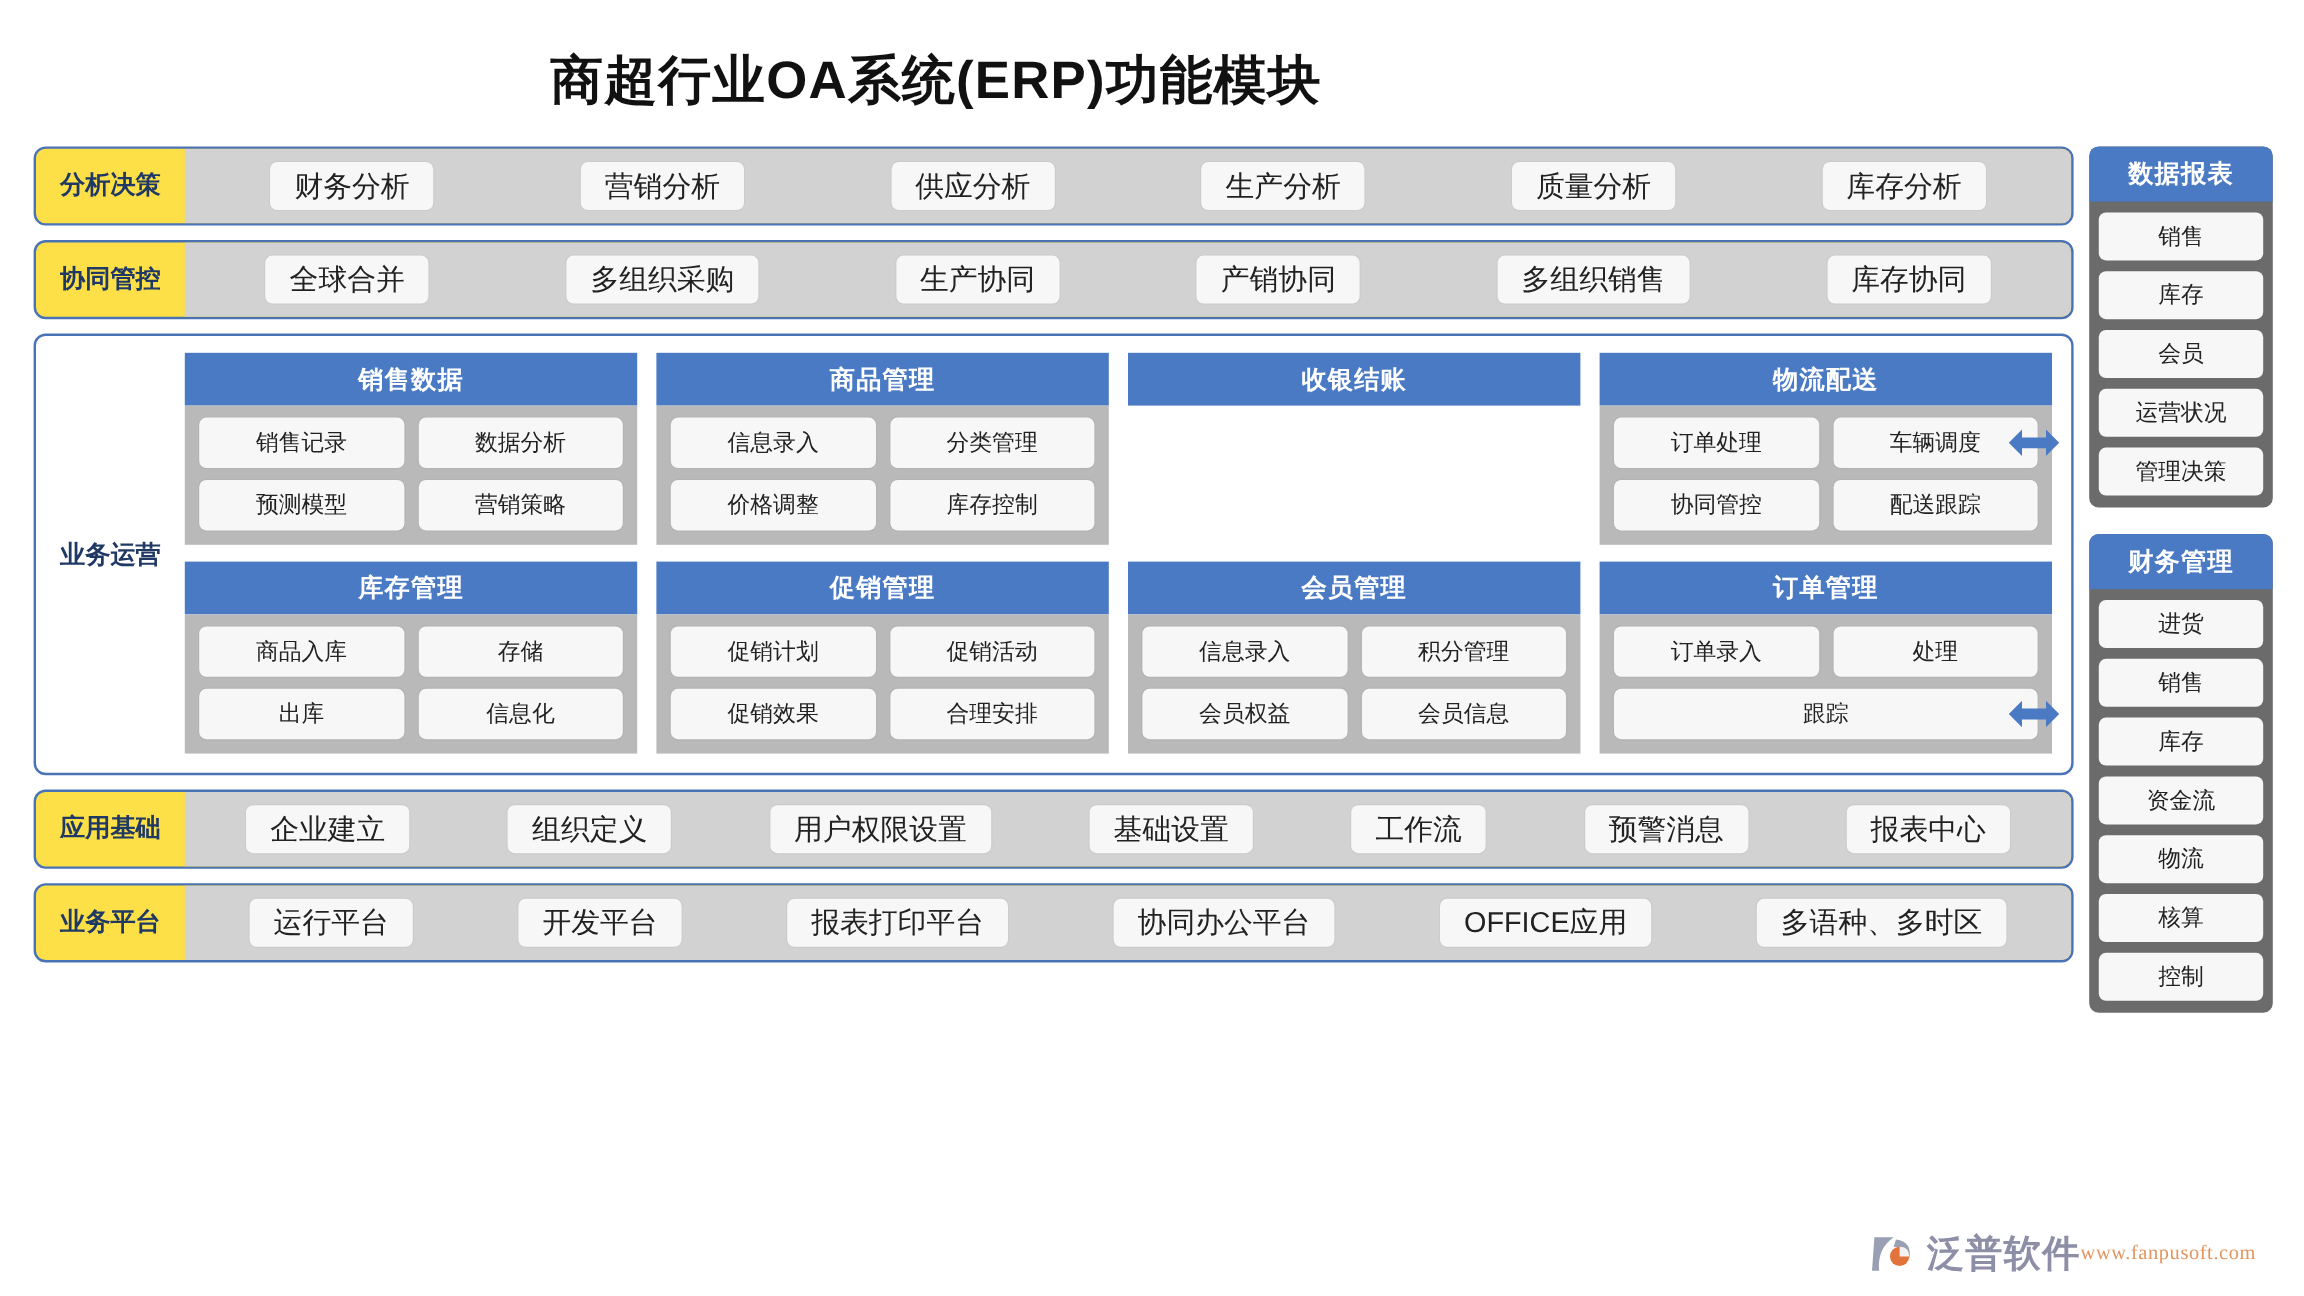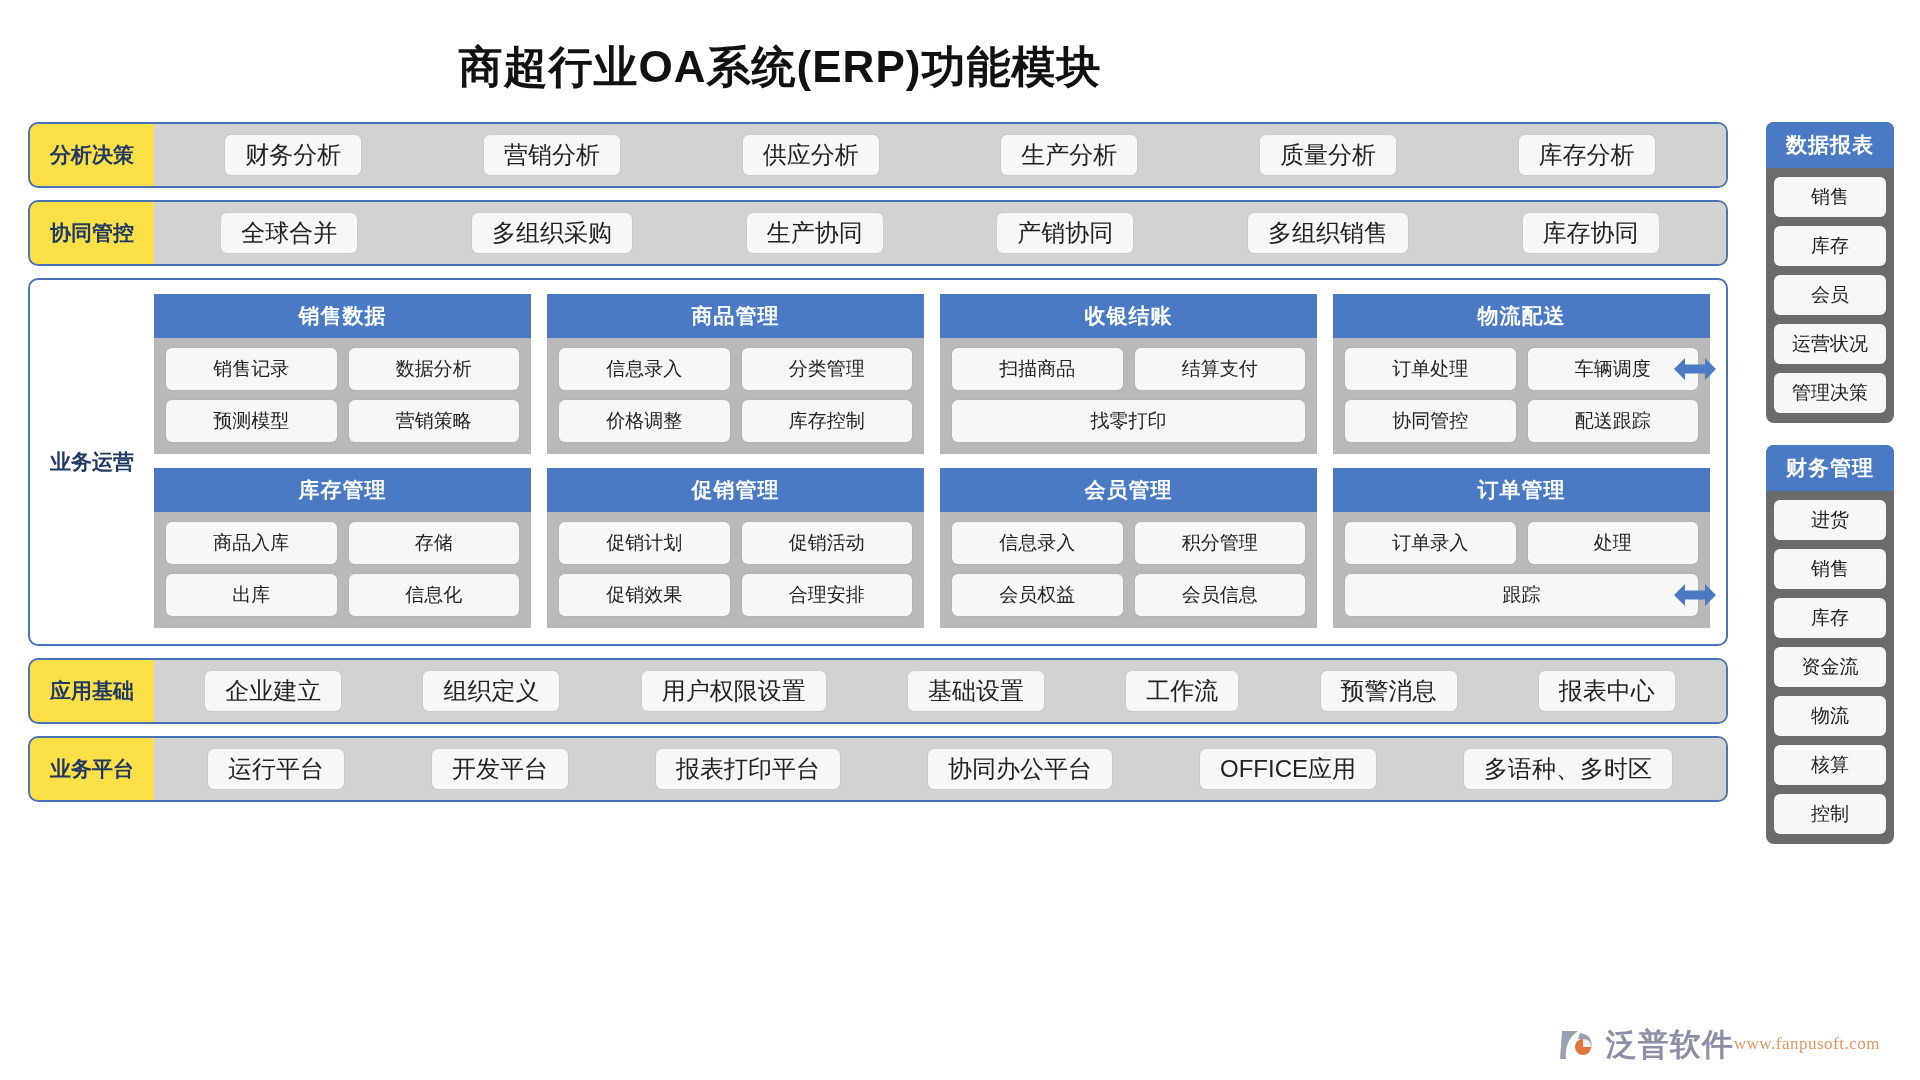--- a/index.html
+++ b/index.html
@@ -121,21 +121,21 @@
     flex: 1 1 calc(50% - 6px);
     min-width: 0;
     padding: 8px 6px;
     font-size: 19px;
   }
 
   
   .side-col {
     position: absolute;
     right: 26px; top: 122px;
-    width: 128px;
+    width: 153px;
     display: flex;
     flex-direction: column;
     gap: 22px;
   }
   .side-panel {
     background: #6b6b6b;
     border-radius: 8px;
     padding: 0 0 10px 0;
     overflow: hidden;
   }
@@ -247,25 +247,20 @@
           <div class="card-body">
             <div class="pill">信息录入</div>
             <div class="pill">分类管理</div>
             <div class="pill">价格调整</div>
             <div class="pill">库存控制</div>
           </div>
         </div>
 
         <div class="card">
           <div class="card-head">收银结账</div>
-          <div class="card-body">
-            <div class="pill">扫描商品</div>
-            <div class="pill">结算支付</div>
-            <div class="pill">找零打印</div>
-          </div>
         </div>
 
         <div class="card">
           <div class="card-head">物流配送</div>
           <div class="card-body">
             <div class="pill">订单处理</div>
             <div class="pill">车辆调度</div>
             <div class="pill">协同管控</div>
             <div class="pill">配送跟踪</div>
           </div>

